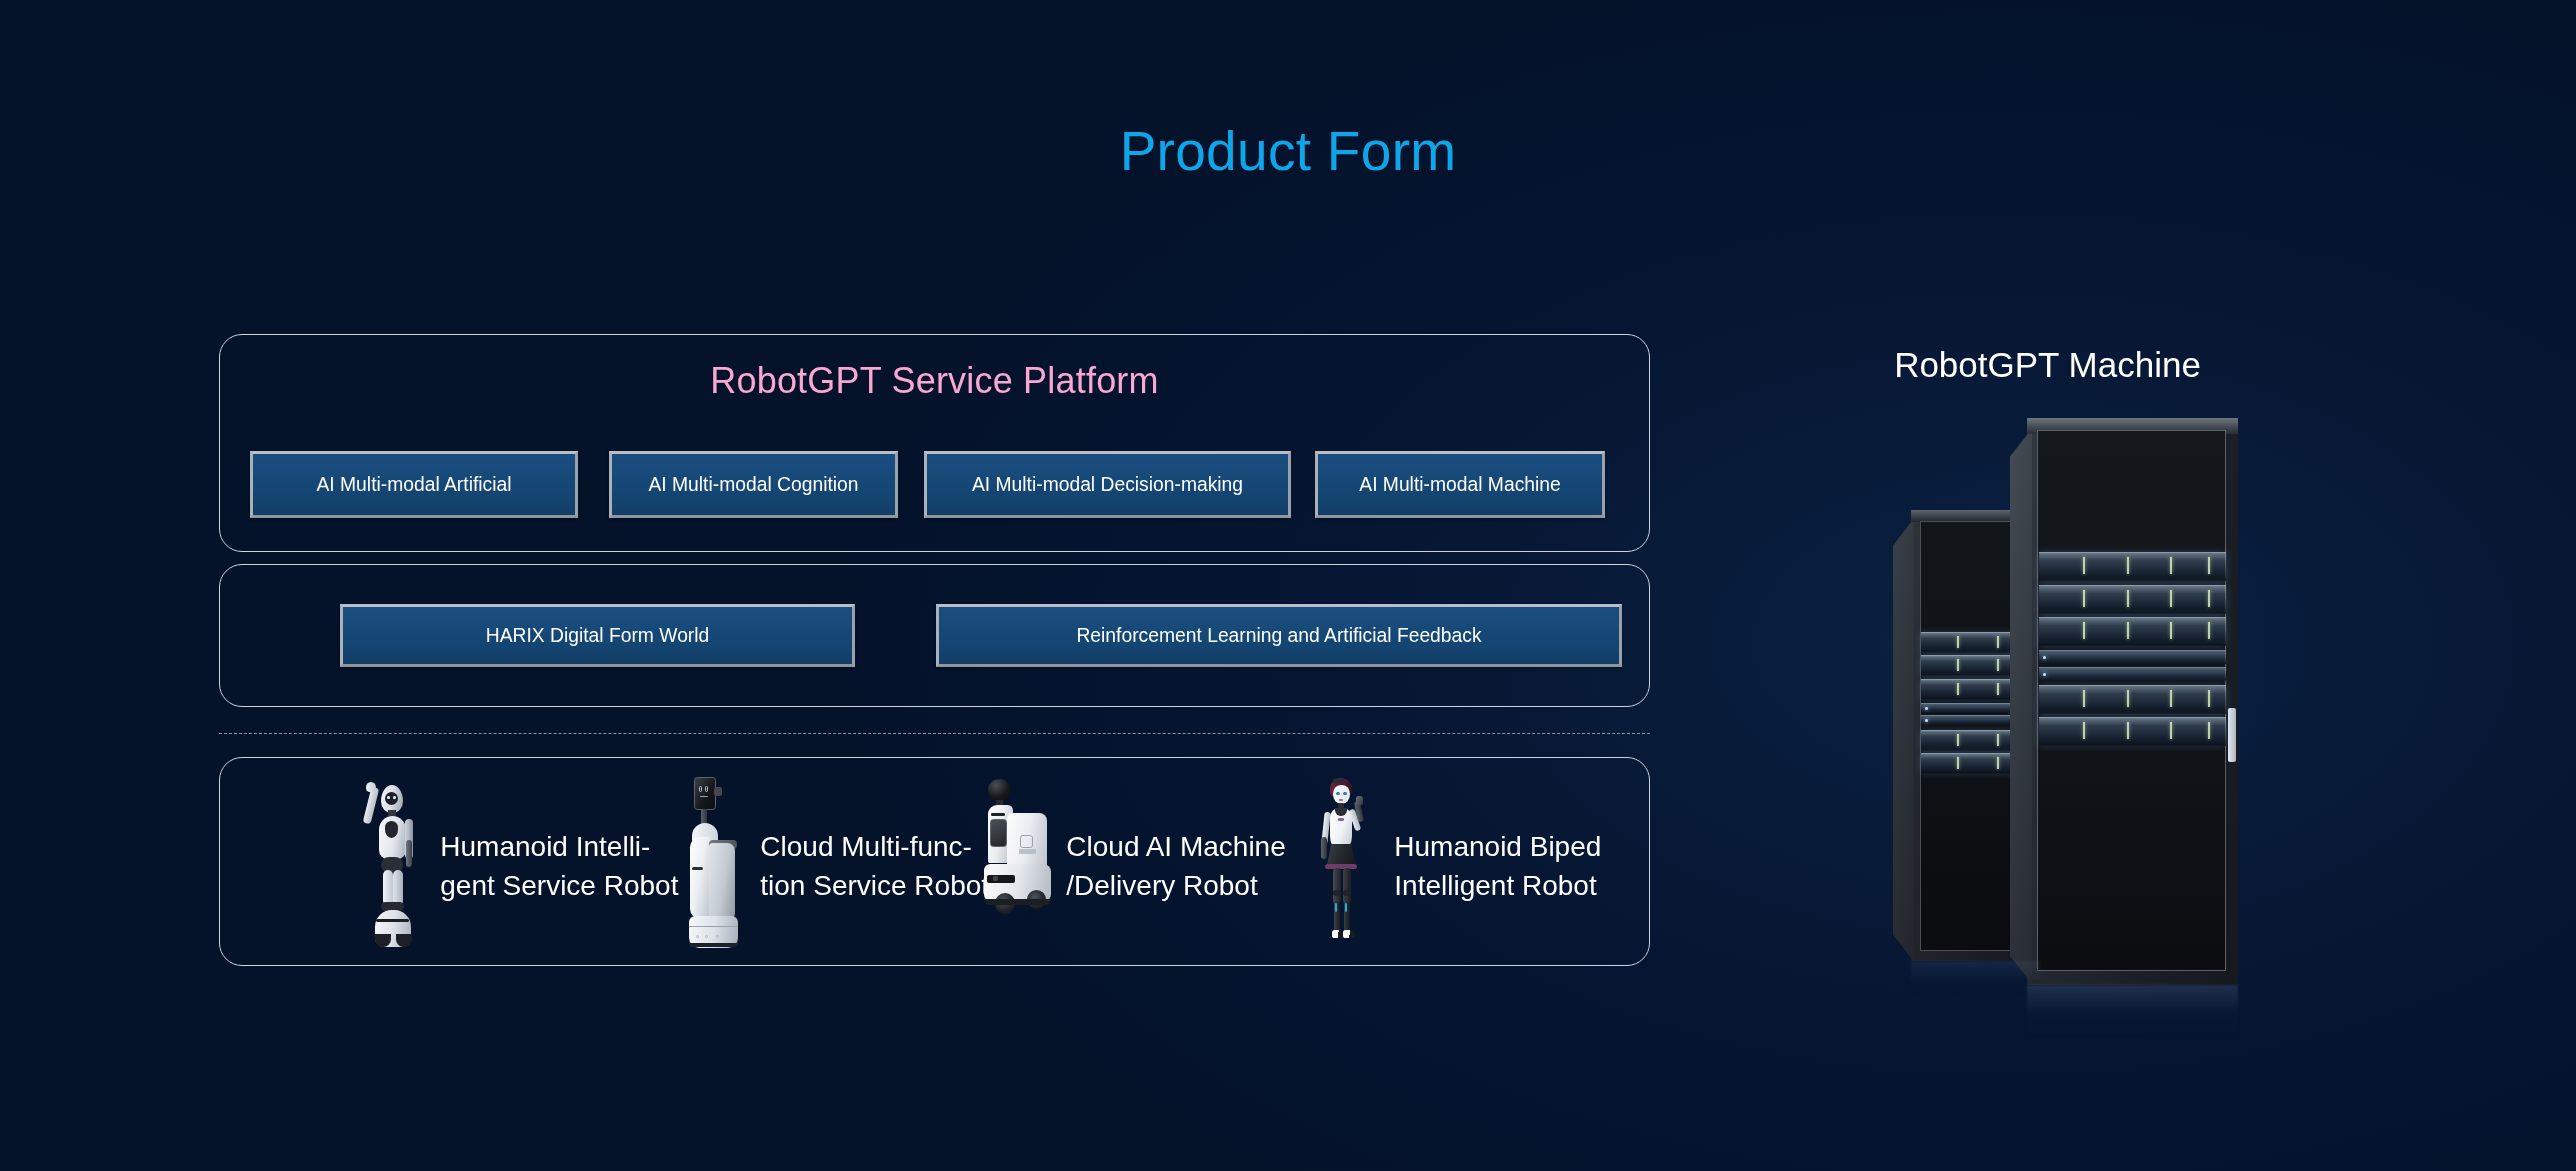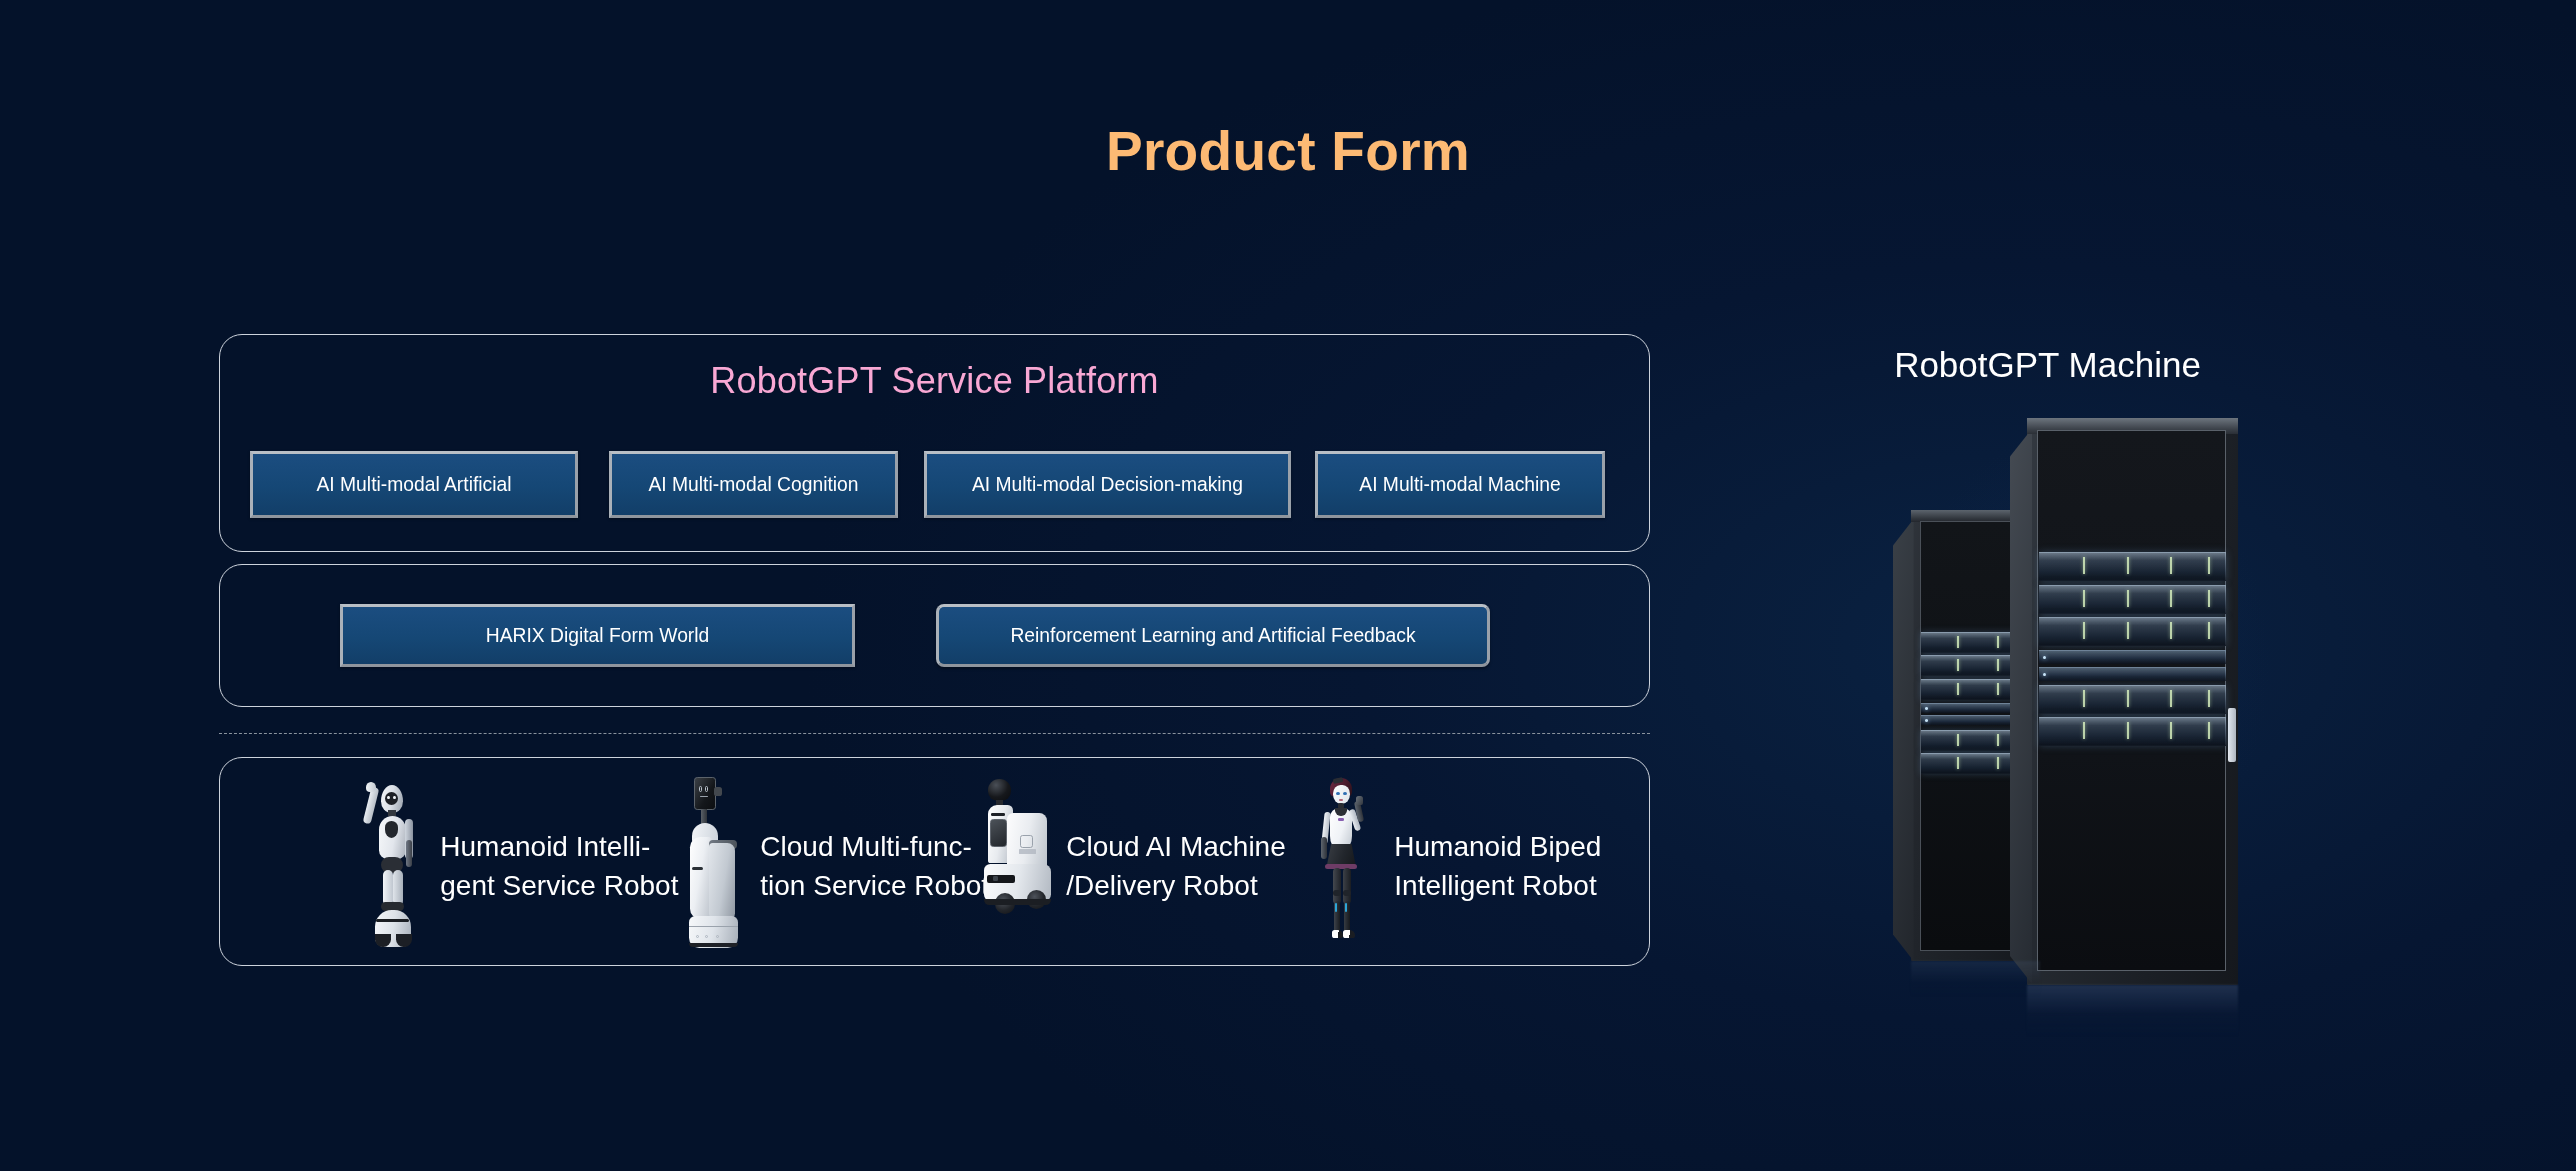--- a/index.html
+++ b/index.html
@@ -17,22 +17,22 @@
   }
 
   
   #page-title {
     position: absolute;
     left: 0;
     top: 119px;
     width: 2576px;
     text-align: center;
     font-size: 55px;
-    font-weight: bold;
-    color: #fdba74;
+    font-weight: normal;
+    color: #0ea5e9;
     letter-spacing: 0.3px;
   }
 
   
   .panel {
     position: absolute;
     border: 1.3px solid #cdd3dc;
     border-radius: 23px;
     box-sizing: border-box;
     background: transparent;
@@ -66,21 +66,21 @@
     text-align: center;
     box-shadow: 0 1.3px 2.6px rgba(0,0,0,0.35);
   }
 
   #cap-0 { left: 250px;  top: 451px; width: 328px; height: 67px; }
   #cap-1 { left: 609px;  top: 451px; width: 289px; height: 67px; }
   #cap-2 { left: 924px; top: 451px; width: 367px; height: 67px; }
   #cap-3 { left: 1315px; top: 451px; width: 290px; height: 67px; }
 
   #harix-0 { left: 340px;  top: 604px; width: 515px; height: 63px; }
-  #harix-1 { left: 936px; top: 604px; width: 554px; height: 63px; border-radius: 8px; }
+  #harix-1 { left: 936px; top: 604px; width: 686px; height: 63px; }
 
   
   #dashed-divider {
     position: absolute;
     left: 219px;
     top: 733px;
     width: 1431px;
     height: 0;
     border-top: 1.9px dashed #8a939e;
   }

